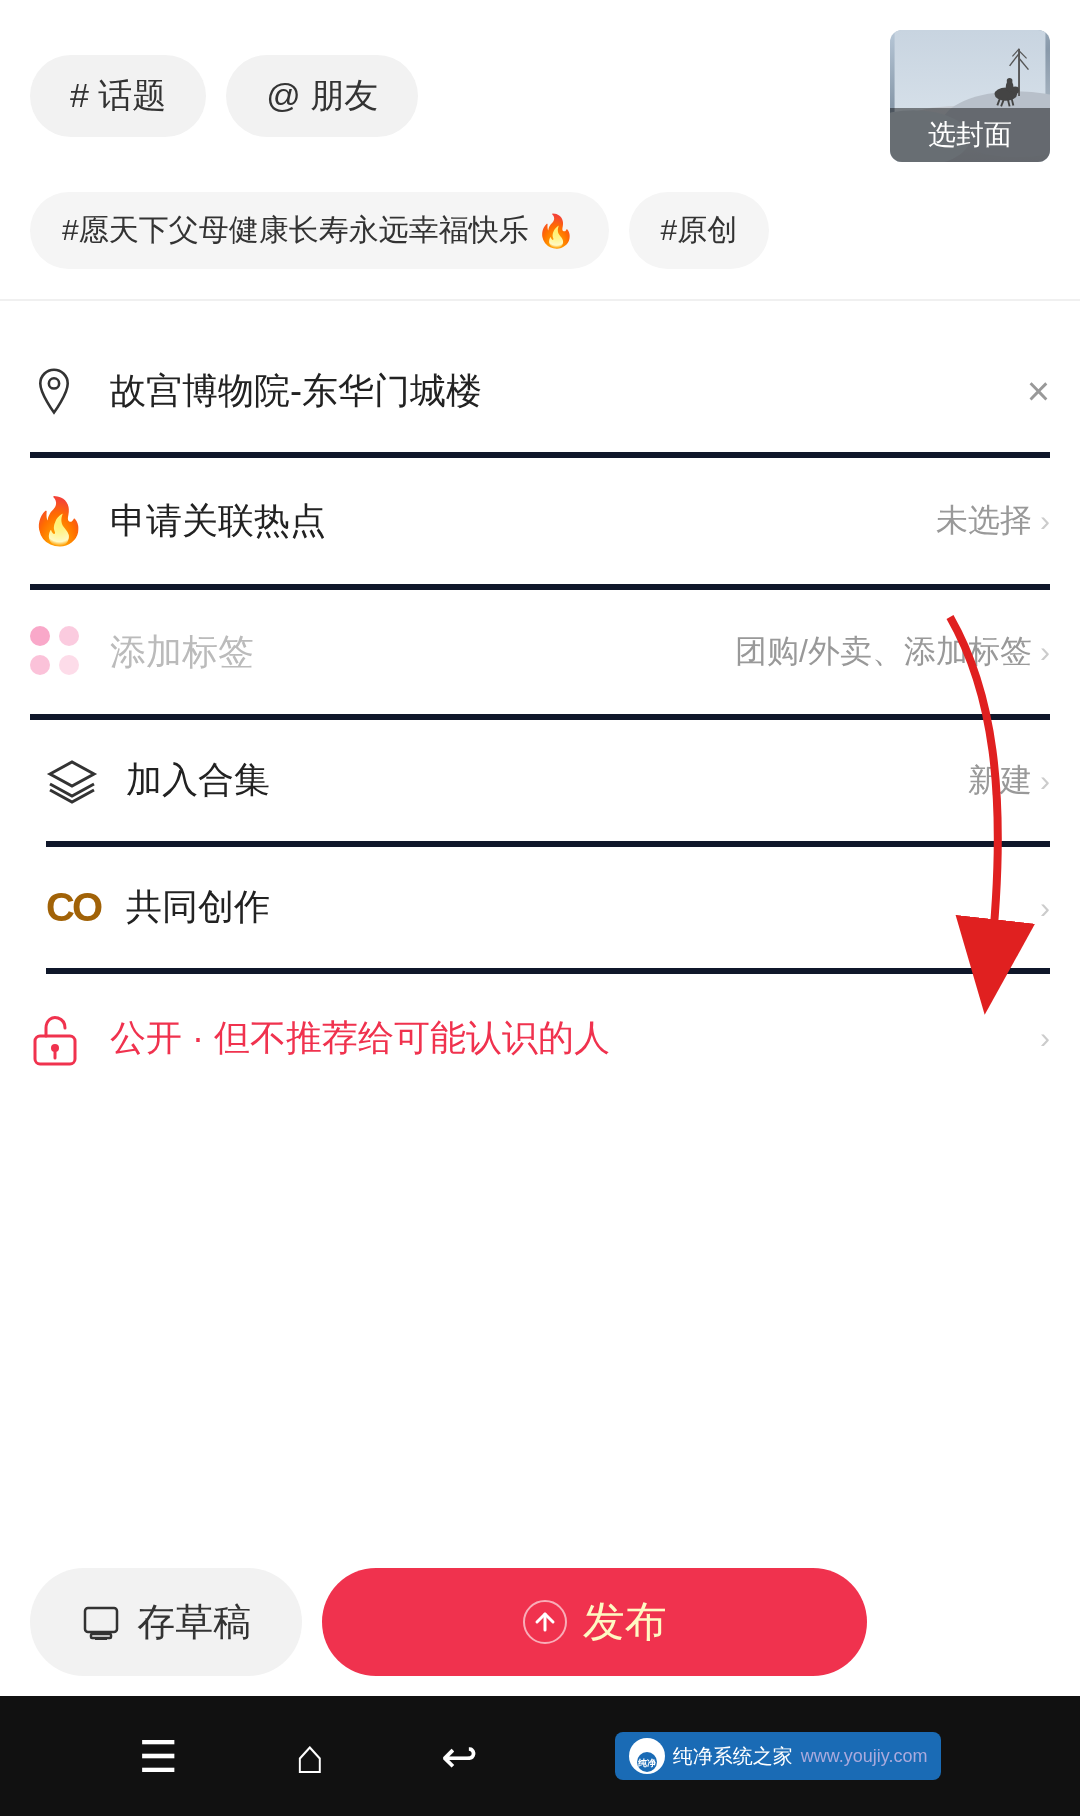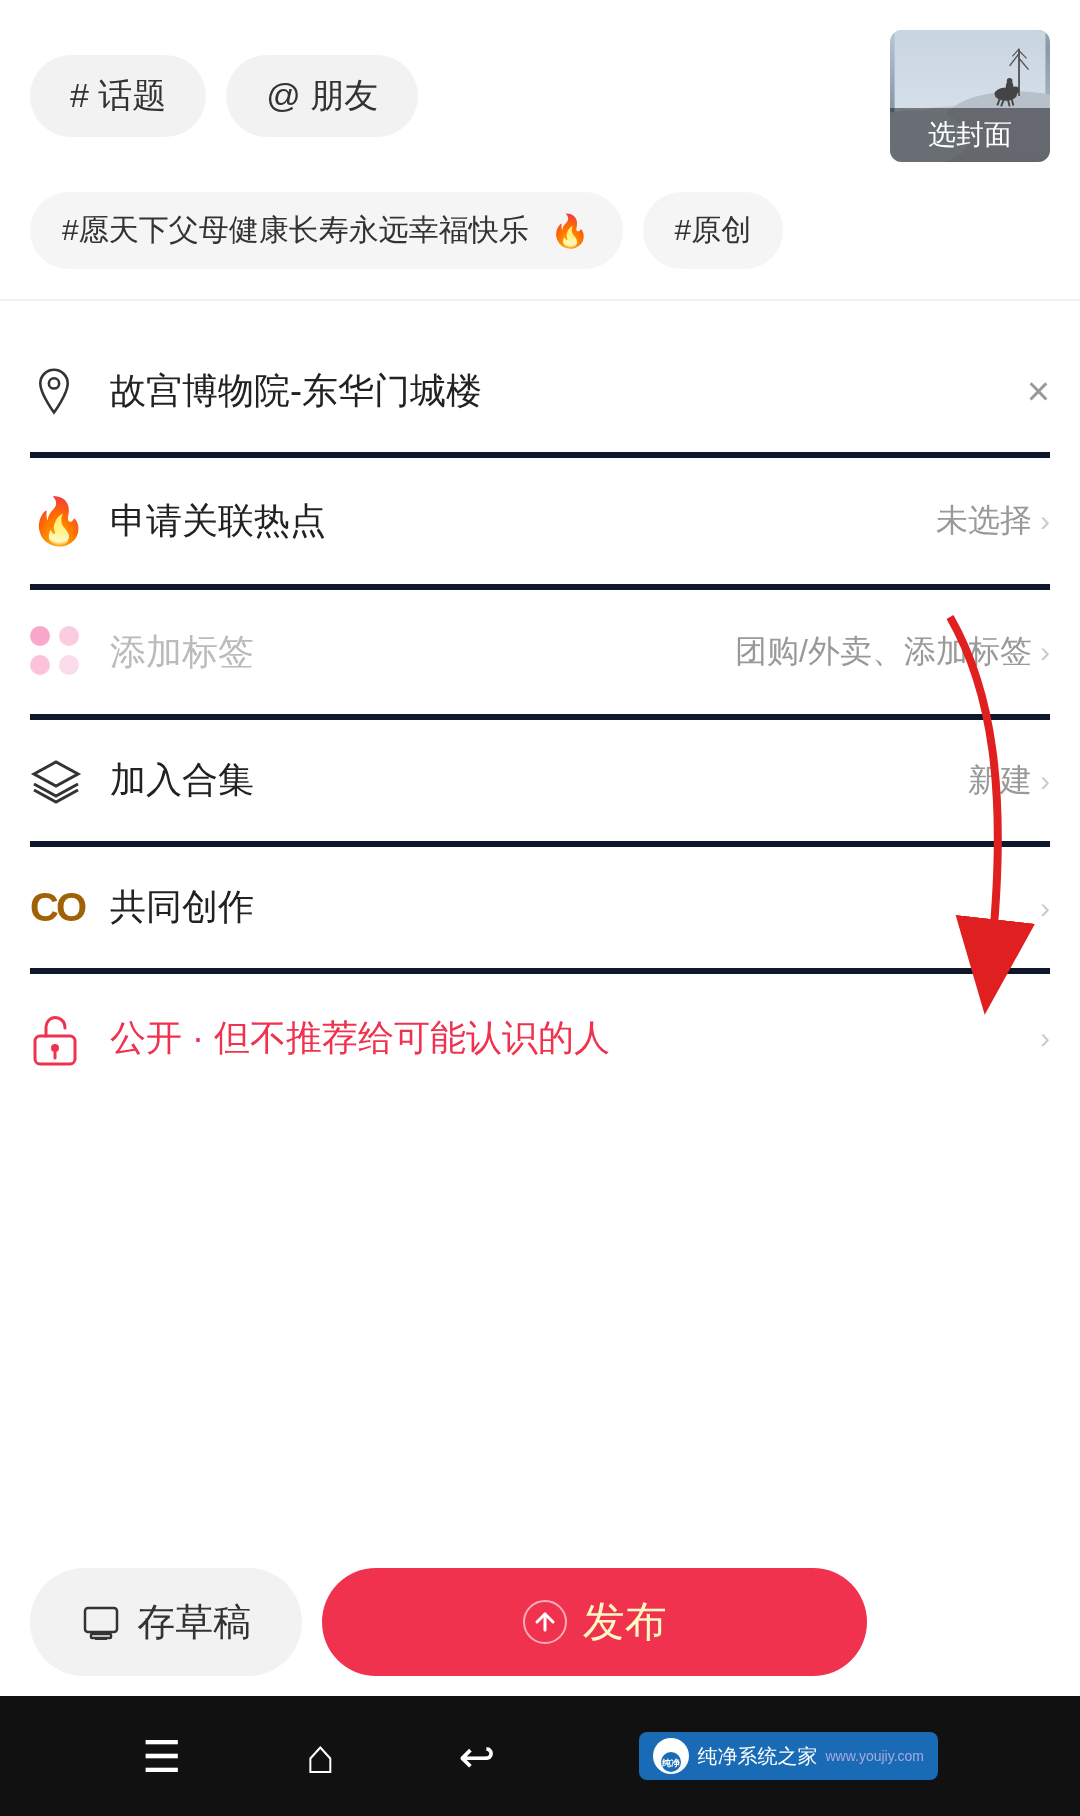--- a/index.html
+++ b/index.html
@@ -76,21 +76,21 @@
     }
     .hashtag-pill {
       background: #f5f5f5;
       border-radius: 50px;
       padding: 18px 32px;
       font-size: 30px;
       color: #333;
       white-space: nowrap;
       display: flex;
       align-items: center;
-      gap: 22px;
+      gap: 8px;
       cursor: pointer;
     }
     .fire-emoji { font-size: 32px; }
 
     
     .divider {
       height: 2px;
       background: #f0f0f0;
       margin: 30px 0;
     }
@@ -233,20 +233,21 @@
       justify-content: center;
     }
     .watermark-text {
       color: #fff;
       font-size: 20px;
     }
 
     
     .relative-wrap {
       position: relative;
+      margin-left: 16px;
     }
 
     
     .red-arrow-overlay {
       position: absolute;
       right: -20px;
       top: -260px;
       pointer-events: none;
       z-index: 10;
     }
@@ -431,15 +432,15 @@
   <span class="nav-icon">↩</span>
 
   <div class="watermark-box" style="margin-left:20px;">
     <div class="watermark-icon">
       <svg width="24" height="24" viewBox="0 0 24 24">
         <circle cx="12" cy="12" r="10" fill="#1a6bb5"></circle>
         <text x="12" y="16" text-anchor="middle" fill="white" font-size="9" font-weight="bold">纯净</text>
       </svg>
     </div>
     <span class="watermark-text">纯净系统之家</span>
-    <span style="color:#aad;font-size:14px;">www.youjiy.com</span>
+    <span style="color:#aad;font-size:18px;">www.youjiy.com</span>
   </div>
 </div>
 
 </body></html>

